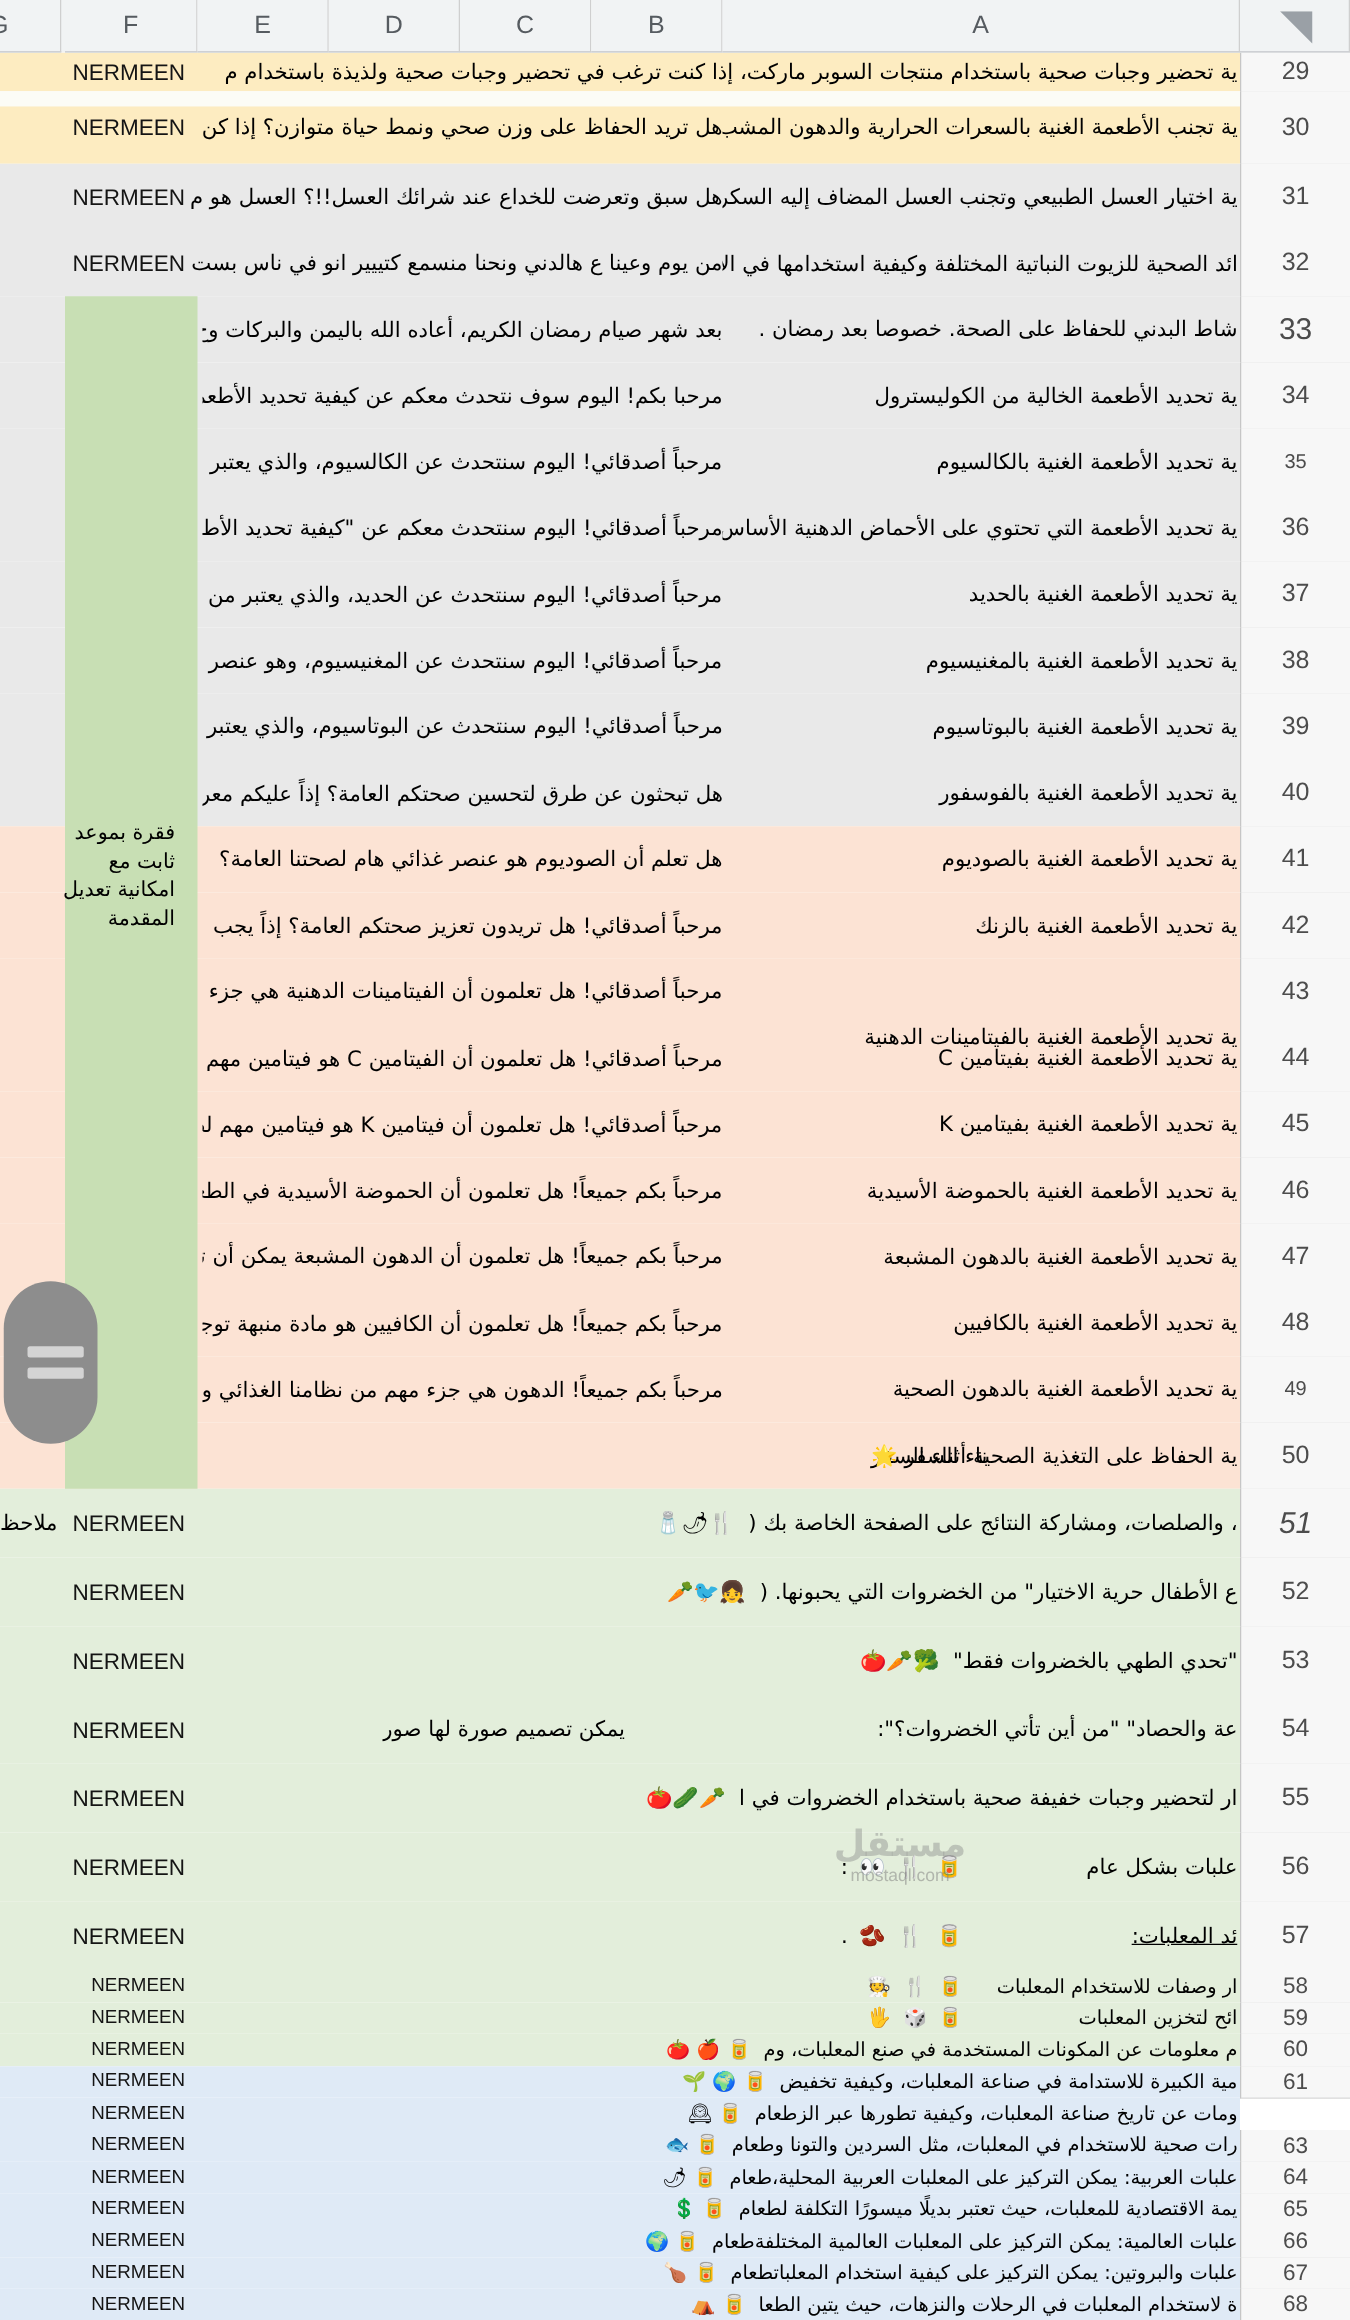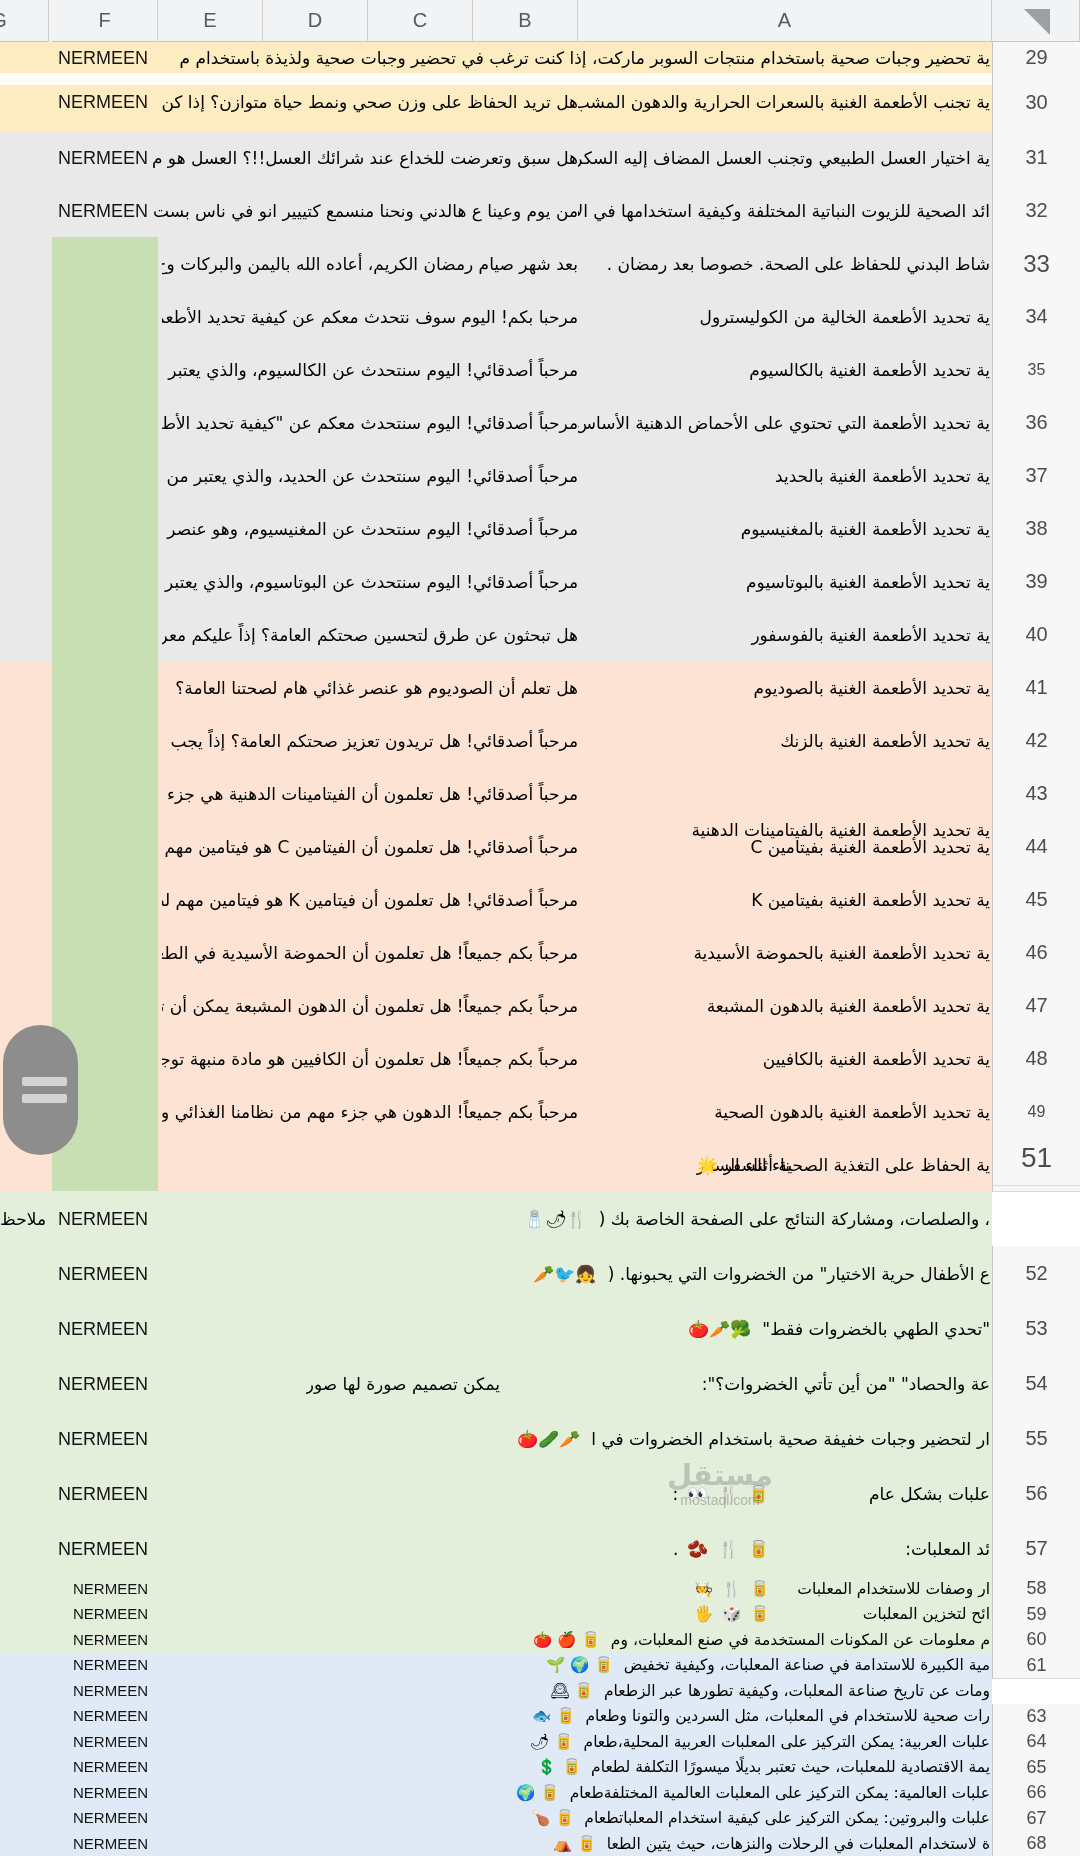--- a/index.html
+++ b/index.html
@@ -81,20 +81,26 @@
       <div class="band" style="top: 1754.5px; height: 25.5px; background: rgb(223, 234, 246);"></div>
       <div class="band" style="top: 1780px; height: 25.5px; background: rgb(223, 234, 246);"></div>
       <div class="band" style="top: 1805.5px; height: 25.5px; background: rgb(223, 234, 246);"></div>
       <div class="band" style="top: 1831px; height: 25.5px; background: rgb(223, 234, 246);"></div>
     </div>
 
   <div id="gapband"></div>
 
   <div id="green-strip"></div>
 
+  <div id="note-block">
+      <div>فقرة بموعد</div>
+      <div>ثابت مع</div>
+      <div>امكانية تعديل</div>
+      <div>المقدمة</div>
+    </div>
 
   <div id="lines">
       <div class="line fs-big" style="top: 44.5px; left: 150px; right: 90px;">ية تحضير وجبات صحية باستخدام منتجات السوبر ماركت، إذا كنت ترغب في تحضير وجبات صحية ولذيذة باستخدام م</div>
       <div class="flabel" style="top: 44.5px; right: 932px;">NERMEEN</div>
       <div class="line fs-big" style="top: 89px; left: 578px; right: 90px;">ية تجنب الأطعمة الغنية بالسعرات الحرارية والدهون المشب</div>
       <div class="line fs-big" style="top: 89px; right: 502px; left: 150px;">هل  تريد الحفاظ على وزن صحي ونمط حياة متوازن؟ إذا كن</div>
       <div class="flabel" style="top: 89px; right: 932px;">NERMEEN</div>
       <div class="line fs-big" style="top: 144.5px; left: 578px; right: 90px;">ية اختيار العسل الطبيعي وتجنب العسل المضاف إليه السكر</div>
       <div class="line fs-big" style="top: 144.5px; right: 502px; left: 150px;">هل سبق وتعرضت للخداع عند شرائك العسل!!؟ العسل هو م</div>
       <div class="flabel" style="top: 144.5px; right: 932px;">NERMEEN</div>
@@ -145,21 +151,21 @@
       <div class="line fs-big" style="top: 1315.5px; left: 150px; right: 90px;">"تحدي الطهي بالخضروات فقط"&nbsp;&nbsp;🥦🥕🍅</div>
       <div class="flabel" style="top: 1315.5px; right: 932px;">NERMEEN</div>
       <div class="line fs-big" style="top: 1370.5px; left: 150px; right: 90px;">عة والحصاد"  "من أين تأتي الخضروات؟":</div>
       <div class="line fs-big" style="top: 1370.5px; right: 580px;">يمكن تصميم صورة لها صور</div>
       <div class="flabel" style="top: 1370.5px; right: 932px;">NERMEEN</div>
       <div class="line fs-big" style="top: 1425.5px; left: 150px; right: 90px;">ار لتحضير وجبات خفيفة صحية باستخدام الخضروات في ا&nbsp;&nbsp;🥕🥒🍅</div>
       <div class="flabel" style="top: 1425.5px; right: 932px;">NERMEEN</div>
       <div class="line fs-big" style="top: 1480.5px; left: 150px; right: 90px;">علبات بشكل عام</div>
       <div class="line fs-big iconspan" style="top: 1480.5px; right: 308px;">🥫 🍴 👀 :</div>
       <div class="flabel" style="top: 1480.5px; right: 932px;">NERMEEN</div>
-      <div class="line fs-big" style="top: 1535.5px; left: 150px; right: 90px;">ئد المعلبات:</div>
+      <div class="line fs-big" style="top: 1535.5px; left: 150px; right: 90px; text-decoration: underline;">ئد المعلبات:</div>
       <div class="line fs-big iconspan" style="top: 1535.5px; right: 308px;">🥫 🍴 🫘 .</div>
       <div class="flabel" style="top: 1535.5px; right: 932px;">NERMEEN</div>
       <div class="line fs-small" style="top: 1575.75px; left: 150px; right: 90px;">ار وصفات للاستخدام المعلبات</div>
       <div class="line fs-small iconspan" style="top: 1575.75px; right: 308px;">🥫 🍴 🧑‍🍳</div>
       <div class="flabel sm" style="top: 1575.75px; right: 932px;">NERMEEN</div>
       <div class="line fs-small" style="top: 1601.25px; left: 150px; right: 90px;">ائح لتخزين المعلبات</div>
       <div class="line fs-small iconspan" style="top: 1601.25px; right: 308px;">🥫 🎲 🖐</div>
       <div class="flabel sm" style="top: 1601.25px; right: 932px;">NERMEEN</div>
       <div class="line fs-small" style="top: 1626.75px; left: 150px; right: 90px;">م معلومات عن المكونات المستخدمة في صنع المعلبات، وم&nbsp;&nbsp;🥫 🍎 🍅</div>
       <div class="flabel sm" style="top: 1626.75px; right: 932px;">NERMEEN</div>
@@ -197,21 +203,21 @@
       <div class="numcell" style="top: 661px; height: 53px; line-height: 53px; font-size: 20px;">41</div>
       <div class="numcell" style="top: 714px; height: 53px; line-height: 53px; font-size: 20px;">42</div>
       <div class="numcell" style="top: 767px; height: 53px; line-height: 53px; font-size: 20px;">43</div>
       <div class="numcell" style="top: 820px; height: 53px; line-height: 53px; font-size: 20px;">44</div>
       <div class="numcell" style="top: 873px; height: 53px; line-height: 53px; font-size: 20px;">45</div>
       <div class="numcell" style="top: 926px; height: 53px; line-height: 53px; font-size: 20px;">46</div>
       <div class="numcell" style="top: 979px; height: 53px; line-height: 53px; font-size: 20px;">47</div>
       <div class="numcell" style="top: 1032px; height: 53px; line-height: 53px; font-size: 20px;">48</div>
       <div class="numcell" style="top: 1085px; height: 53px; line-height: 53px; font-size: 16px;">49</div>
       <div class="numcell" style="top: 1138px; height: 53px; line-height: 53px; font-size: 20px;">50</div>
-      <div class="numcell" style="top: 1130px; height: 55px; line-height: 55px; font-size: 28px;">51</div>
+      <div class="numcell" style="top: 1191px; height: 55px; line-height: 55px; font-size: 24px; font-style: italic;">51</div>
       <div class="numcell" style="top: 1246px; height: 55px; line-height: 55px; font-size: 20px;">52</div>
       <div class="numcell" style="top: 1301px; height: 55px; line-height: 55px; font-size: 20px;">53</div>
       <div class="numcell" style="top: 1356px; height: 55px; line-height: 55px; font-size: 20px;">54</div>
       <div class="numcell" style="top: 1411px; height: 55px; line-height: 55px; font-size: 20px;">55</div>
       <div class="numcell" style="top: 1466px; height: 55px; line-height: 55px; font-size: 20px; text-align: center;">56</div>
       <div class="numcell" style="top: 1521px; height: 55px; line-height: 55px; font-size: 20px;">57</div>
       <div class="numcell" style="top: 1576px; height: 25.5px; line-height: 25.5px; font-size: 18px;">58</div>
       <div class="numcell" style="top: 1601.5px; height: 25.5px; line-height: 25.5px; font-size: 18px;">59</div>
       <div class="numcell" style="top: 1627px; height: 25.5px; line-height: 25.5px; font-size: 18px;">60</div>
       <div class="numcell" style="top: 1652.5px; height: 25.5px; line-height: 25.5px; font-size: 18px;">61</div>

